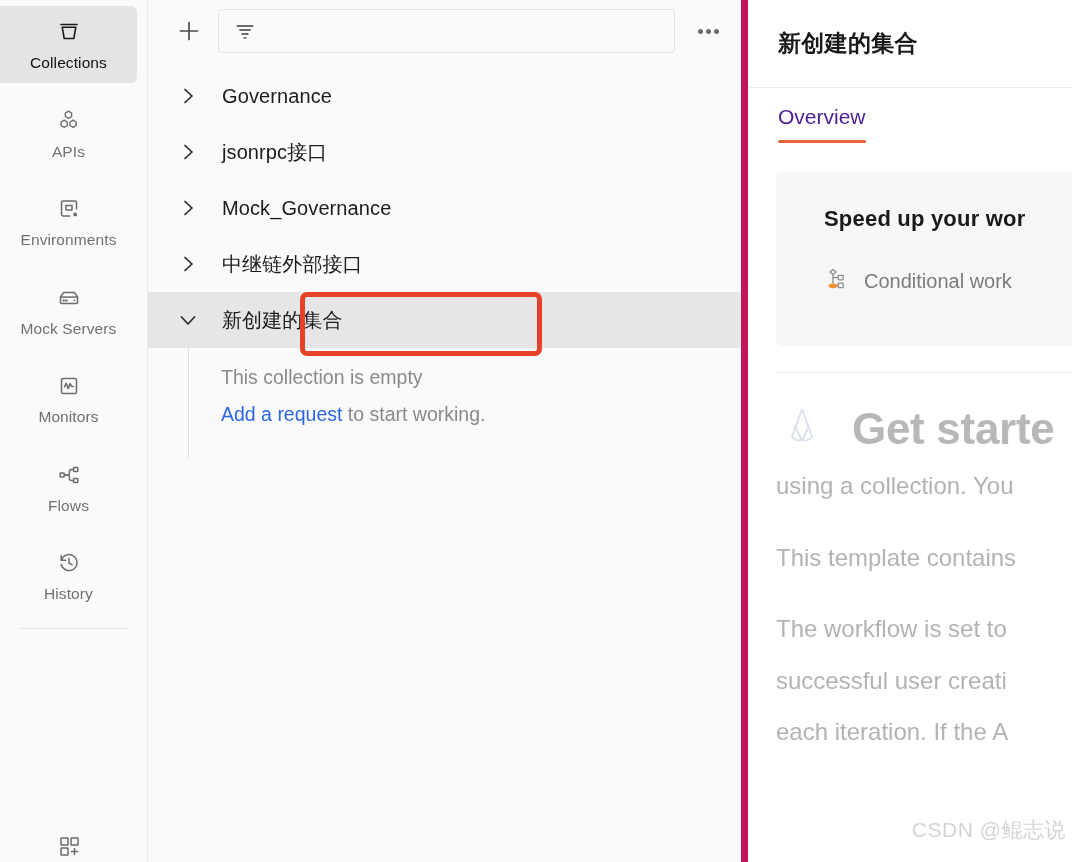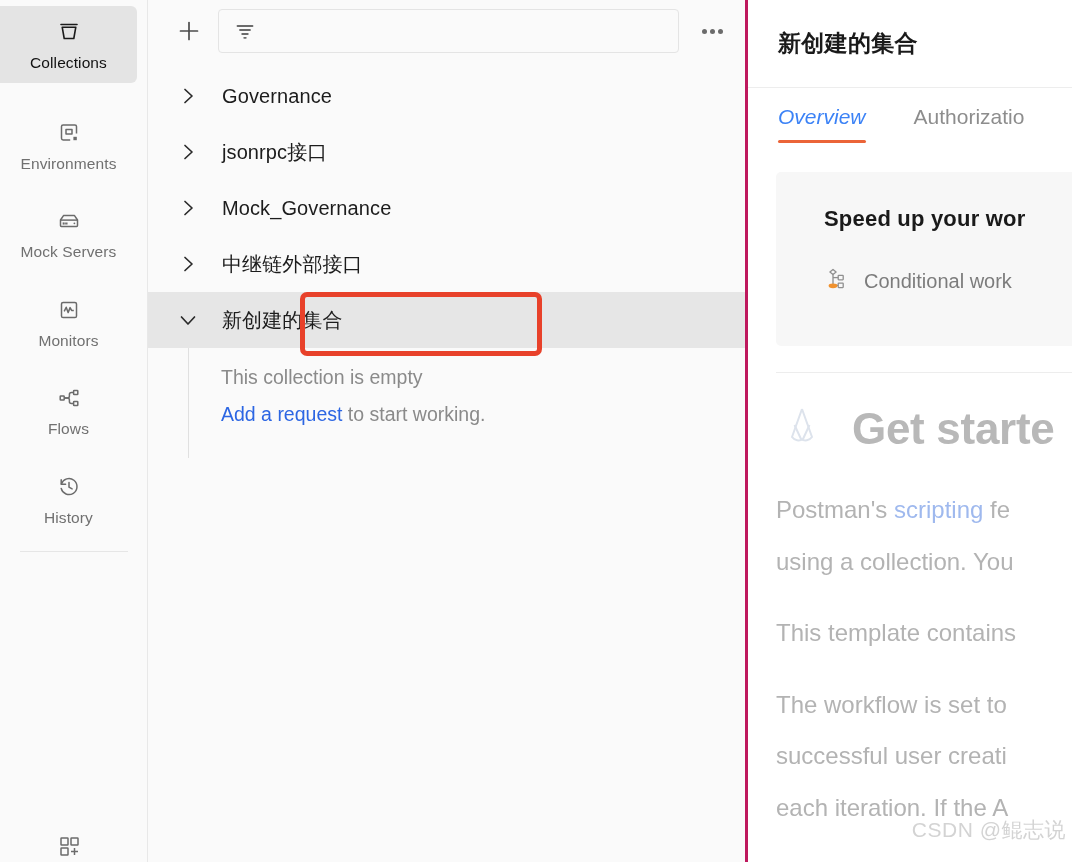--- a/index.html
+++ b/index.html
@@ -68,21 +68,21 @@
     justify-content: center;
     padding-bottom: 2px;
   }
 
   
   .sidebar {
     width: 600px;
     flex: 0 0 600px;
     height: 862px;
     background: #fafafa;
-    border-right: 3px solid #be185d;
+    border-right: 7px solid #be185d;
     position: relative;
   }
   .sb-toolbar {
     height: 62px;
     display: flex;
     align-items: center;
     padding: 0 16px 0 28px;
     gap: 16px;
   }
   .plus-btn {
@@ -205,21 +205,21 @@
     white-space: nowrap;
   }
   .rp-tab {
     font-size: 21px;
     color: #8d8d8d;
     cursor: pointer;
     position: relative;
     padding-bottom: 16px;
     line-height: 1;
   }
-  .rp-tab.active { color: #3b82f6; font-style: italic; }
+  .rp-tab.active { color: #4c1d95; }
   .rp-tab.active::after {
     content: "";
     position: absolute;
     left: 0; right: 0; bottom: 0;
     height: 3px;
     background: #eb6438;
     border-radius: 2px;
   }
   .promo-card {
     margin: 22px 0 0 28px;
@@ -303,20 +303,30 @@
         <svg viewBox="0 0 28 28" fill="none" stroke="#1a1a1a" stroke-width="1.6" stroke-linecap="round" stroke-linejoin="round">
           <line x1="6" y1="6.5" x2="22" y2="6.5"></line>
           <path d="M7.2 9.2 L9.2 20.5 L18.8 20.5 L20.8 9.2 Z"></path>
         </svg>
       </span>
       <span class="ri-label">Collections</span>
     </div>
 
     <div class="rail-spacer"></div>
 
+    <div class="rail-item">
+      <span class="rail-icon">
+        <svg viewBox="0 0 28 28" fill="none" stroke="#6b6b6b" stroke-width="1.4" stroke-linejoin="round">
+          <polygon points="13.5,4.2 16.6,6 16.6,9.5 13.5,11.3 10.4,9.5 10.4,6"></polygon>
+          <polygon points="9.2,13.2 12.3,15 12.3,18.5 9.2,20.3 6.1,18.5 6.1,15"></polygon>
+          <polygon points="18.1,13.2 21.2,15 21.2,18.5 18.1,20.3 15,18.5 15,15"></polygon>
+        </svg>
+      </span>
+      <span class="ri-label">APIs</span>
+    </div>
 
     <div class="rail-spacer"></div>
 
     <div class="rail-item">
       <span class="rail-icon">
         <svg viewBox="0 0 28 28" fill="none" stroke="#6b6b6b" stroke-width="1.5" stroke-linejoin="round">
           <path d="M21.5 14.5 V7.5 A1.6 1.6 0 0 0 19.9 5.9 H8.1 A1.6 1.6 0 0 0 6.5 7.5 V19.3 A1.6 1.6 0 0 0 8.1 20.9 H15.2"></path>
           <rect x="11" y="10.6" width="6" height="4.4"></rect>
           <rect x="18.4" y="17.8" width="3.4" height="3.4" fill="#6b6b6b" stroke="none"></rect>
         </svg>
@@ -480,21 +490,20 @@
   </div>
 
   <div class="rpanel">
 
     <div class="rp-header">
       <span class="rp-title">新创建的集合</span>
     </div>
 
     <div class="rp-tabs">
       <span class="rp-tab active">Overview</span>
-      <span class="rp-tab">Authorizatio</span>
     </div>
 
     <div class="promo-card">
       <div class="promo-title">Speed up your wor</div>
       <div class="promo-item">
         <span>
           <svg width="26" height="26" viewBox="0 0 26 26" fill="none" stroke="#8f8f8f" stroke-width="1.3" stroke-linejoin="round">
             <polygon points="9,3.4 12.1,6 9,8.6 5.9,6"></polygon>
             <line x1="9" y1="8.6" x2="9" y2="19.4"></line>
             <line x1="9" y1="11.6" x2="14.2" y2="11.6"></line>
@@ -513,21 +522,20 @@
     <div class="gs-head ghost">
       <span>
         <svg width="52" height="52" viewBox="0 0 52 52" fill="none" stroke="#dde3ec" stroke-width="2" stroke-linejoin="round">
           <path d="M26 8 L36 36 A8 8 0 0 1 25 38 L18.5 24"></path>
           <path d="M26 8 L16 36 A8 8 0 0 0 27 38 L33.5 24"></path>
         </svg>
       </span>
       <span class="gs-title">Get starte</span>
     </div>
 
-    <div class="gs-para ghost"><span>Postman's </span><span class="lnk">scripting</span><span> fe</span></div>
 
     <div class="gs-para ghost" style="margin-top:6px">using a collection. You</div>
 
     <div class="gs-para ghost" style="margin-top:26px">This template contains</div>
 
     <div class="gs-para ghost" style="margin-top:26px">The workflow is set to</div>
 
     <div class="gs-para ghost" style="margin-top:6px">successful user creati</div>
 
     <div class="gs-para ghost" style="margin-top:6px">each iteration. If the A</div>

